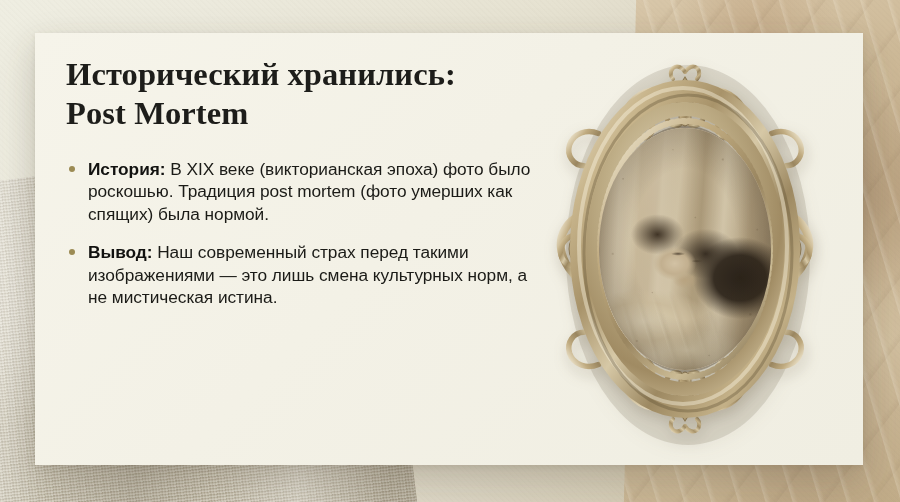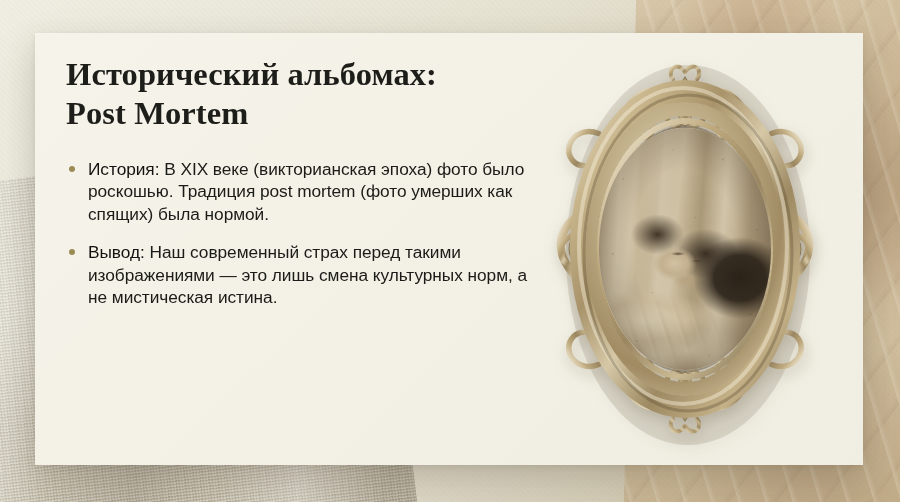--- a/index.html
+++ b/index.html
@@ -199,21 +199,21 @@
     position: absolute;
     left: 3px;
     top: 8px;
     width: 6px;
     height: 6px;
     border-radius: 50%;
     background: #9c8b54;
   }
 
   .bullet-label {
-    font-weight: normal;
+    font-weight: bold;
     color: #121210;
   }
 
   .bullet-text { color: #1b1b17; }
 
   
   #frame-wrap {
     position: absolute;
     left: 495px;
     top: 10px;
@@ -353,21 +353,21 @@
   <div class="bg-marble-veins"></div>
   <div class="bg-linen"></div>
   <div class="bg-linen-weave"></div>
   <div class="bg-linen-fold"></div>
   <div class="bg-grain"></div>
 
   <div id="card">
 
     <div id="text-col">
 
-      <h1 id="page-title">Исторический альбомах:
+      <h1 id="page-title">Исторический хранились:
 Post Mortem</h1>
 
       <ul id="bullet-list">
 
         <li class="bullet-item">
           <span class="bullet-dot"></span>
           <span class="bullet-label">История:</span><span class="bullet-text"> В XIX веке (викторианская эпоха) фото было роскошью. Традиция post mortem (фото умерших как спящих) была нормой.</span>
         </li>
 
 

